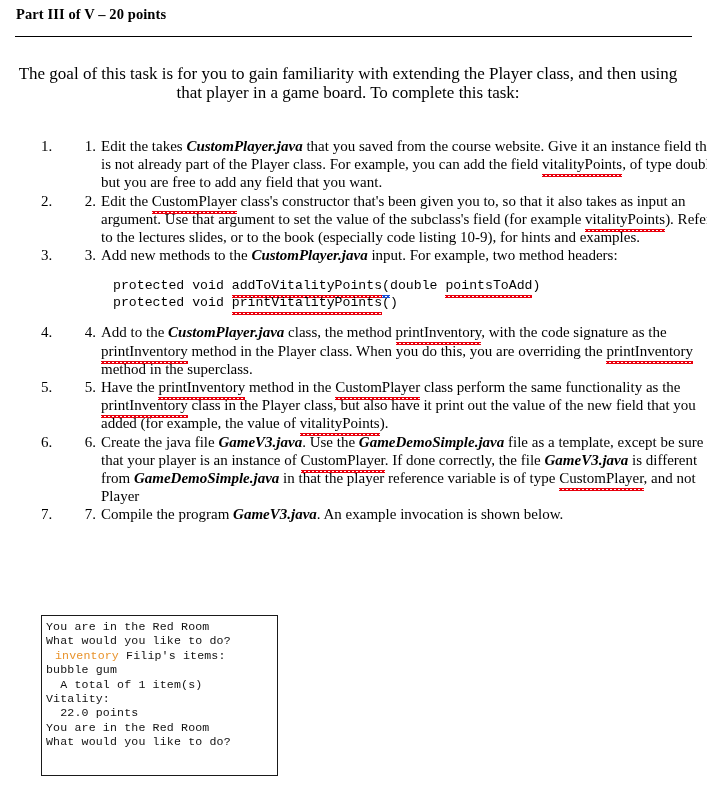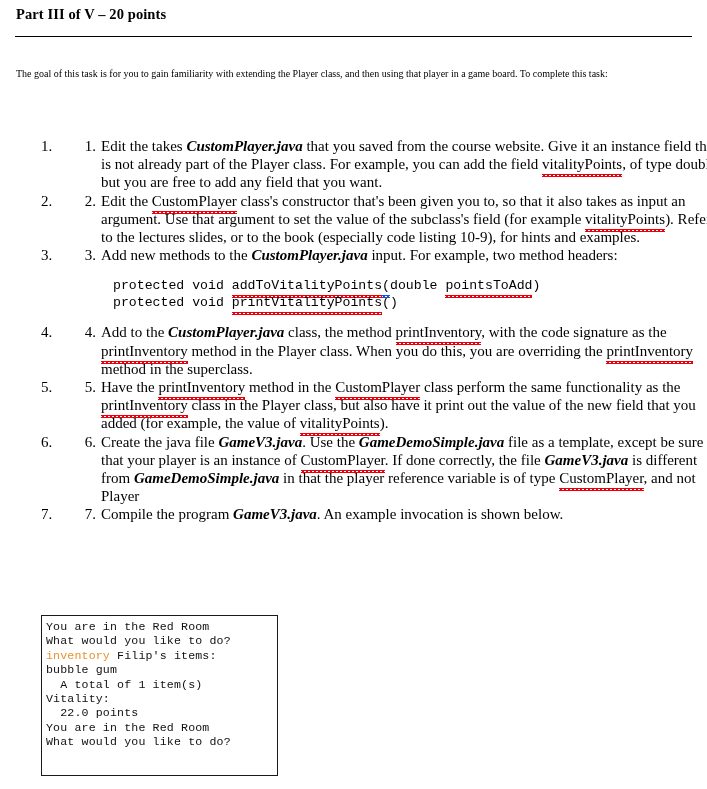--- a/index.html
+++ b/index.html
@@ -43,23 +43,23 @@
     height: 0;
     border-top: 1.6px solid #000;
   }
 
   
   .intro {
     position: absolute;
     left: 16px;
     top: 64px;
     width: 664px;
-    font-size: 10px;
+    font-size: 17px;
     line-height: 19px;
-    text-align: left;
+    text-align: center;
   }
 
   
   .task-list {
     position: absolute;
     left: 16px;
     top: 122px;
     width: 668px;
     font-size: 15px;
     line-height: 18.2px;
@@ -126,21 +126,21 @@
   }
   .console-text {
     font-family: "Liberation Mono", "DejaVu Sans Mono", monospace;
     font-size: 11.6px;
     line-height: 14.4px;
     white-space: pre;
     padding: 4px 0 0 4px;
     color: #111111;
     letter-spacing: 0.15px;
   }
-  .cmd { color: #e8922a; }
+  .cmd { color: #e8922a; margin-left: 9px; }
 </style>
 </head>
 <body>
 
 <div class="page">
 
   <div class="doc-title">Part III of V – 20 points</div>
 
   <div class="rule"></div>
 

